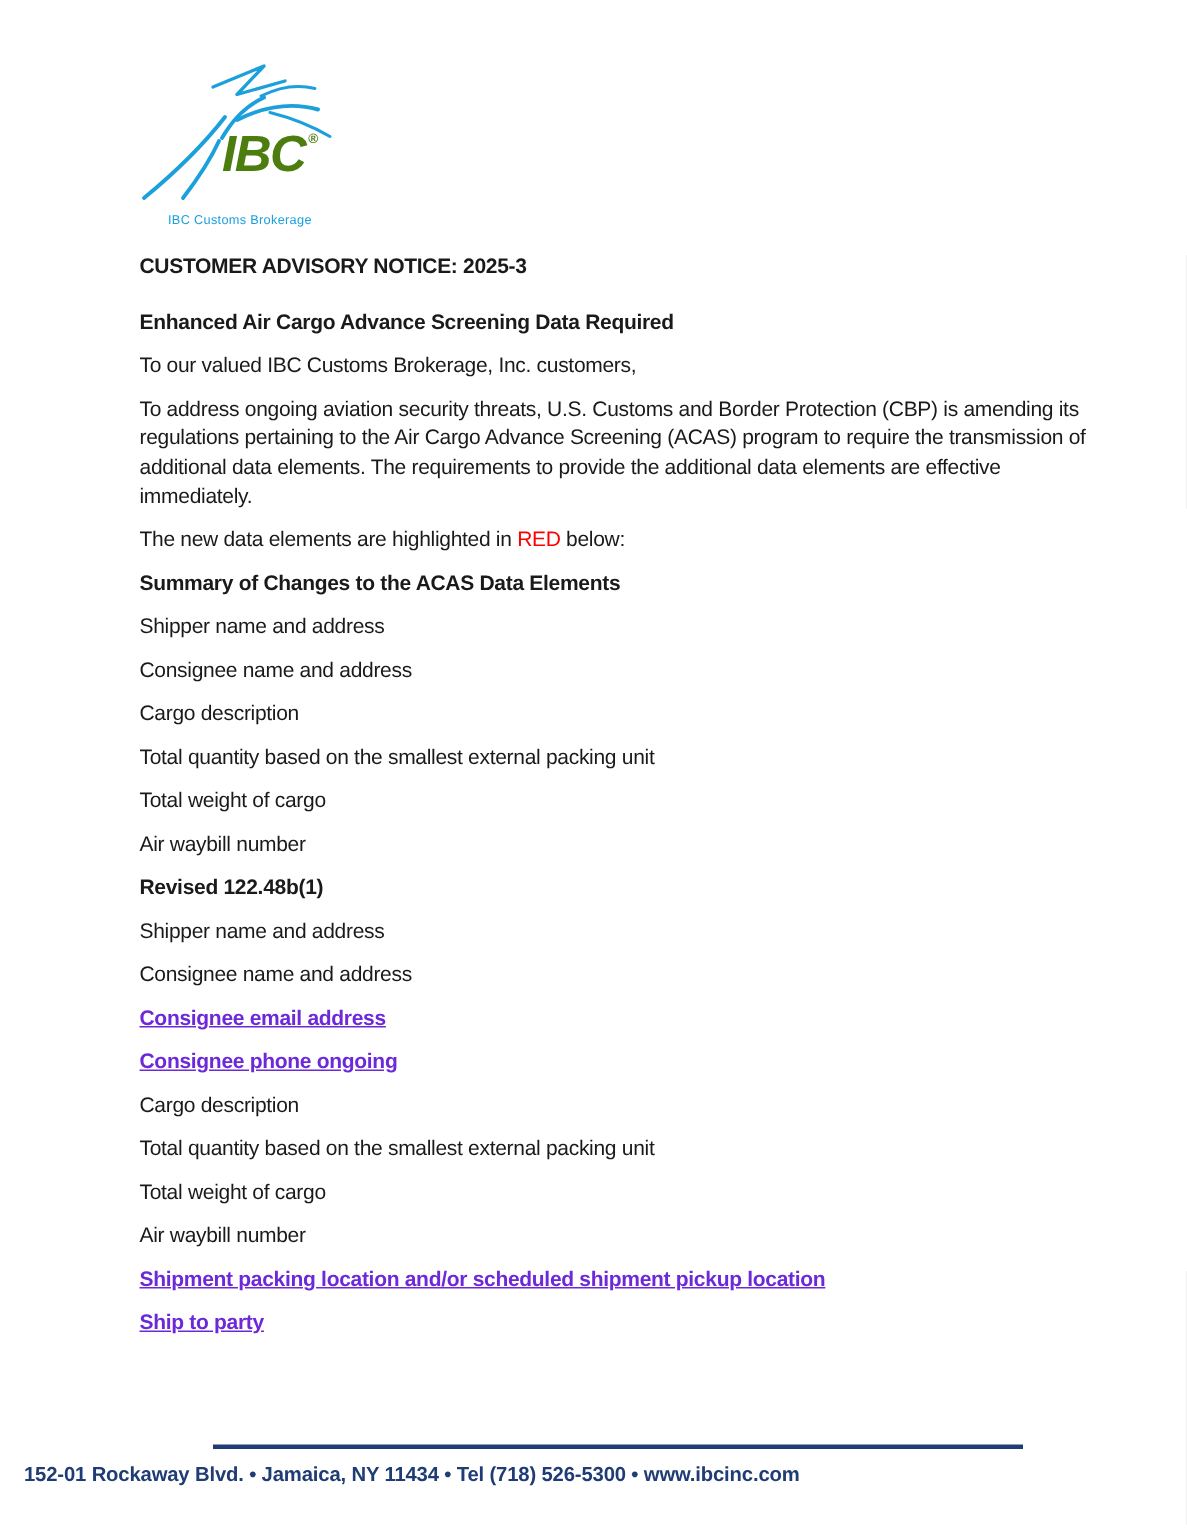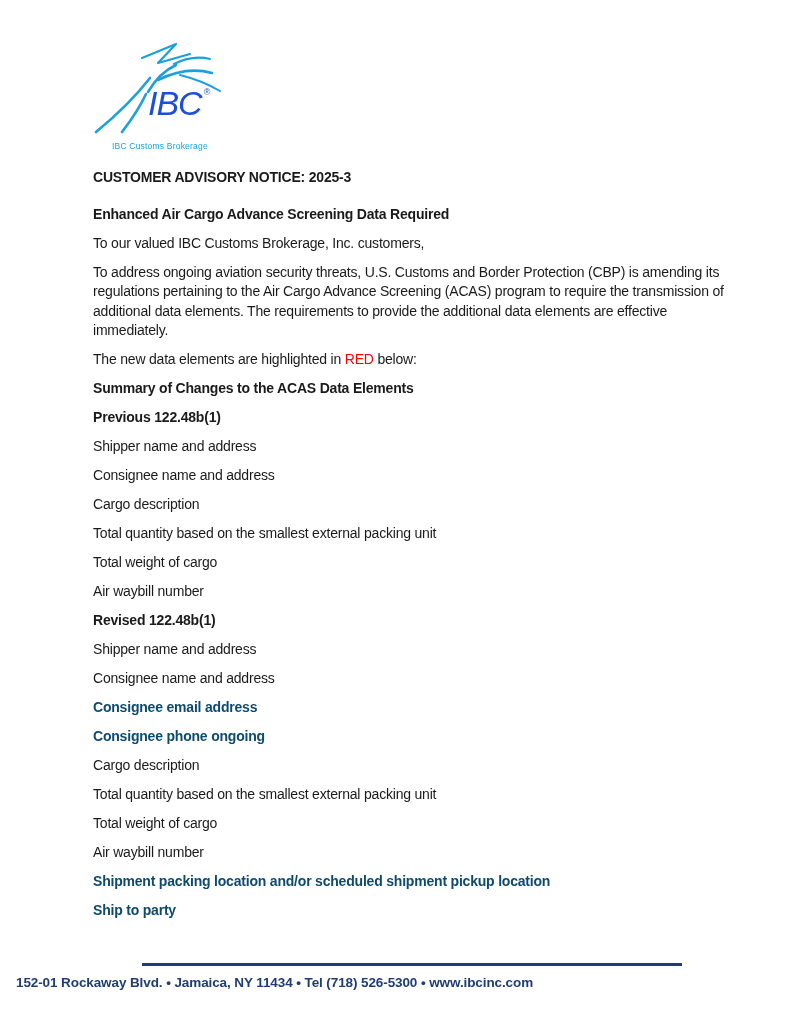--- a/index.html
+++ b/index.html
@@ -21,22 +21,22 @@
     left: 90px;
     top: 36px;
     width: 160px;
     height: 98px;
   }
   .logo-swoosh { position: absolute; left: 0; top: 0; }
   .logo-brand-row {
     position: absolute;
     left: 58px;
     top: 50px;
-    color: #1d4ed8;
-    font-weight: normal;
+    color: #4d7c0f;
+    font-weight: bold;
     font-style: italic;
     font-size: 34px;
     letter-spacing: -1px;
     line-height: 1;
   }
   .logo-reg {
     font-size: 9px;
     font-style: normal;
     vertical-align: top;
     position: relative;
@@ -60,21 +60,21 @@
     position: absolute;
     left: 93px;
     top: 168px;
     width: 632px;
     font-size: 14px;
     letter-spacing: -0.2px;
     line-height: 19.5px;
   }
   .content p { margin: 0 0 9.5px 0; }
   .bold { font-weight: bold; }
-  .red  { color: #0c4a6e; font-weight: bold; }
+  .red  { color: #6d28d9; font-weight: bold; text-decoration: underline; }
   .red-word { color: #ff0000; }
   .title-line { margin-bottom: 17px !important; }
 
   
   .footer {
     position: absolute;
     left: 16px;
     top: 946px;
     width: 100%;
     text-align: left;
@@ -116,21 +116,20 @@
   </div>
 
   <div class="content">
     <p class="bold title-line">CUSTOMER ADVISORY NOTICE: 2025-3</p>
     <p class="bold">Enhanced Air Cargo Advance Screening Data Required</p>
     <p>To our valued IBC Customs Brokerage, Inc. customers,</p>
     <p>To address ongoing aviation security threats, U.S. Customs and Border Protection (CBP) is amending its regulations pertaining to the Air Cargo Advance Screening (ACAS) program to require the transmission of additional data elements. The requirements to provide the additional data elements are effective immediately.</p>
     <p><span>The new data elements are highlighted in </span><span class="red-word">RED</span><span> below:</span></p>
     <p class="bold">Summary of Changes to the ACAS Data Elements</p>
 
-    <p class="bold">Previous 122.48b(1)</p>
     <div>
         <p>Shipper name and address</p>
         <p>Consignee name and address</p>
         <p>Cargo description</p>
         <p>Total quantity based on the smallest external packing unit</p>
         <p>Total weight of cargo</p>
         <p>Air waybill number</p>
       </div>
 
     <p class="bold">Revised 122.48b(1)</p>

